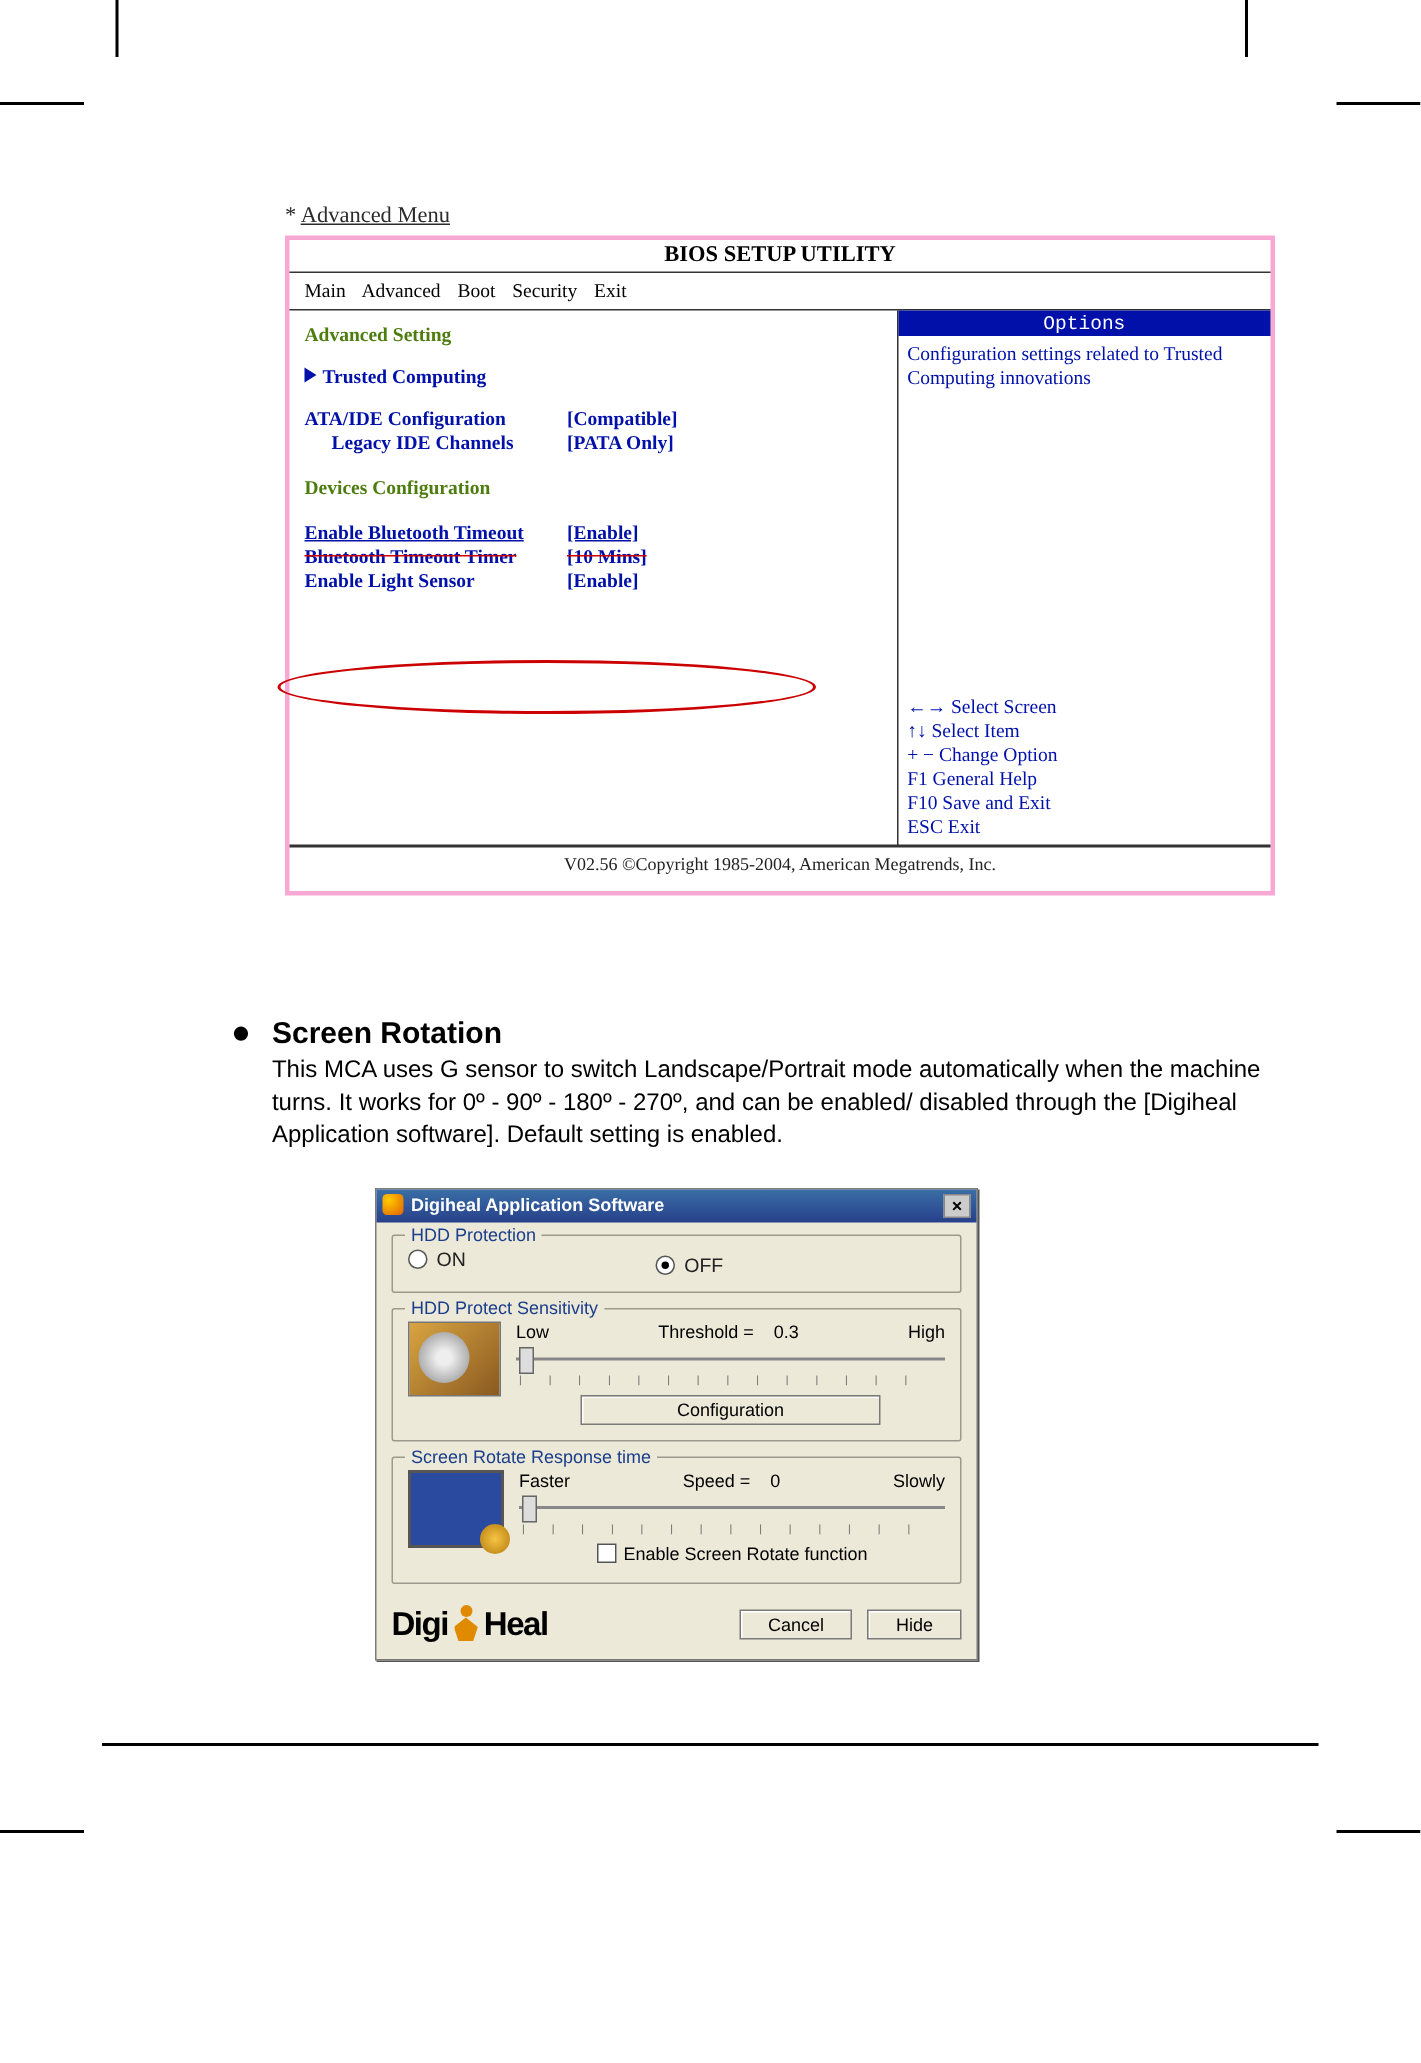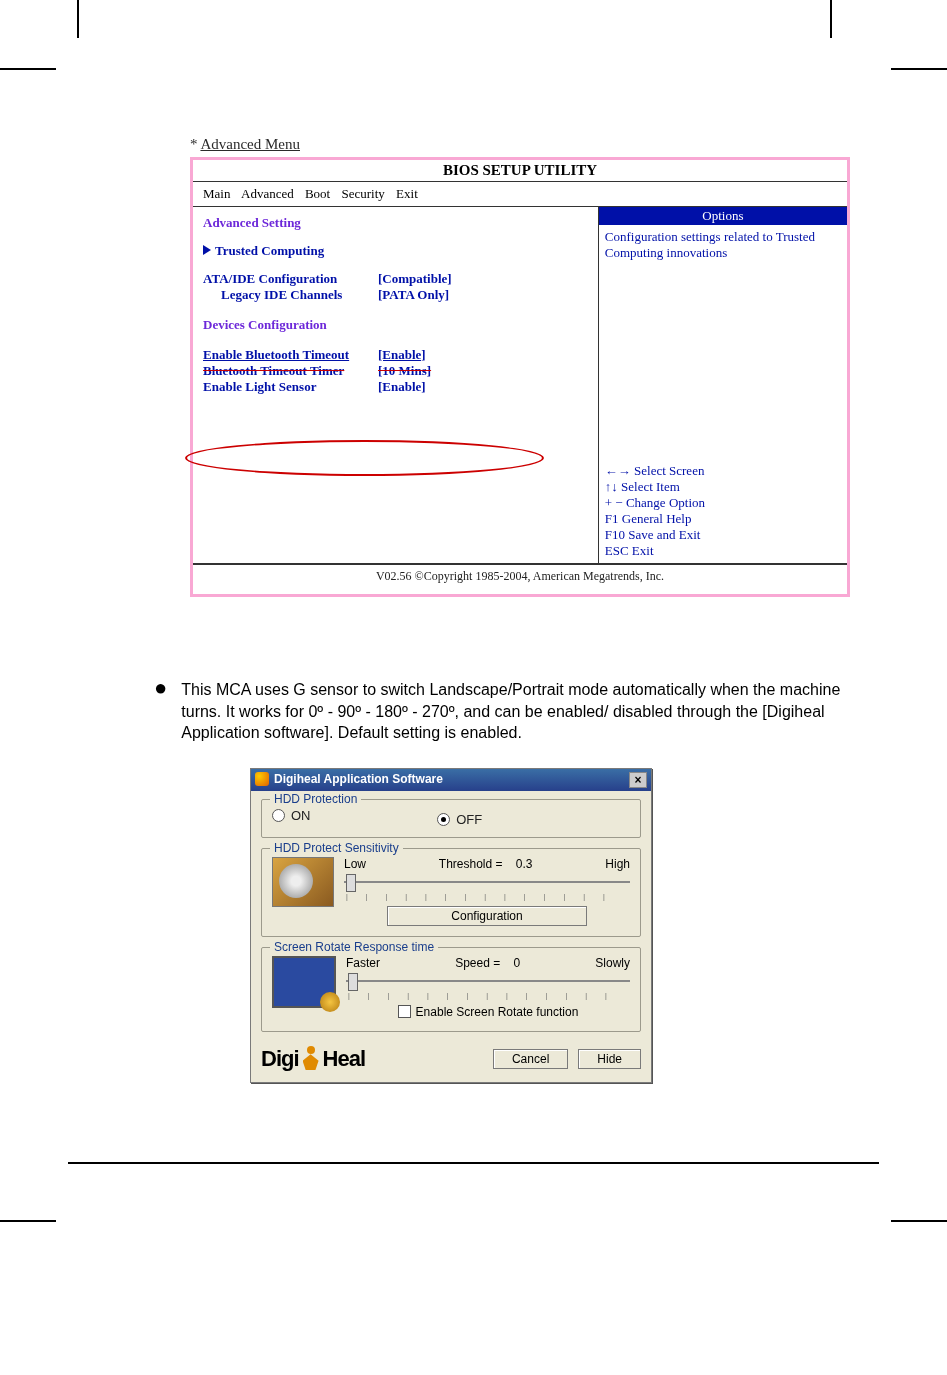--- a/index.html
+++ b/index.html
@@ -18,24 +18,24 @@
   
   .bios-label { font-family: "Times New Roman", serif; font-size: 15px; color: #2b2b2b; margin-top: 76px; }
   .bios-label a { text-decoration: underline; color: #2b2b2b; }
   .bios-wrap { border: 3px solid #f9a8d4; background: #fff; margin-top: 4px; }
   .bios-title { text-align: center; font-family: "Times New Roman", serif; font-weight: bold; font-size: 15px; padding: 2px 0; }
   .bios-tabs { border: 1px solid #333; border-left: 0; border-right: 0; padding: 4px 10px; font-family: "Times New Roman", serif; font-size: 13px; }
   .bios-tabs span { margin-right: 8px; }
   .bios-body { display: flex; }
   .bios-left { flex: 1.55; border: 1px solid #333; border-right: 0; border-top: 0; border-left: 0; padding: 8px 10px; position: relative; height: 340px; }
   .bios-right { flex: 1; border: 1px solid #333; border-top: 0; border-right: 0; border-left: 1px solid #333; display: flex; flex-direction: column; }
-  .opt-header { background: #0010a8; color: #fff; text-align: center; font-family: Liberation Serif, serif; font-size: 13px; padding: 1px 0; }
+  .opt-header { background: #0010a8; color: #fff; text-align: center; font-family: Liberation Mono, monospace; font-size: 13px; padding: 1px 0; }
   .opt-body { color: #0010a8; font-family: "Times New Roman", serif; font-size: 13px; padding: 4px 6px; flex: 1; }
   .opt-help { color: #0010a8; font-family: "Times New Roman", serif; font-size: 13px; padding: 4px 6px; border-top: 0; }
-  .bios-left .hdr { font-family: "Times New Roman", serif; font-size: 13px; color: #6d28d9; font-weight: bold; }
+  .bios-left .hdr { font-family: "Times New Roman", serif; font-size: 13px; color: #4d7c0f; font-weight: bold; }
   .bios-left .blue { color: #0010a8; font-family: "Times New Roman", serif; font-size: 13px; }
   .bios-left .row { display: flex; }
   .bios-left .row .k { width: 175px; }
   .bios-left .row .v { }
   .triangle { display: inline-block; width: 0; height: 0; border-top: 5px solid transparent; border-bottom: 5px solid transparent; border-left: 8px solid #0010a8; margin-right: 4px; }
   .strike { text-decoration: line-through; text-decoration-color: #c00; }
   .circle-anno { position: absolute; border: 2px solid #c00; border-radius: 50%; width: 355px; height: 32px; left: -8px; top: 233px; pointer-events: none; }
   .bios-footer { text-align: center; font-family: "Times New Roman", serif; font-size: 12px; padding: 4px 0 10px 0; color: #222; border-top: 1px solid #333; }
 
   
@@ -142,20 +142,21 @@
             <div>ESC Exit</div>
           </div>
         </div>
       </div>
       <div class="bios-footer">V02.56  ©Copyright 1985-2004, American Megatrends, Inc.</div>
     </div>
 
     <div class="bullet-row">
       <div class="bullet">●</div>
       <div>
+        <div class="sec-title">Screen Rotation</div>
         <div class="sec-body">This MCA uses G sensor to switch Landscape/Portrait mode automatically when the machine turns. It works for 0º - 90º - 180º - 270º, and can be enabled/ disabled through the [Digiheal Application software]. Default setting is enabled.</div>
       </div>
     </div>
 
     <div class="dlg">
       <div class="dlg-title">
         <span class="ico"></span>
         <span>Digiheal Application Software</span>
         <span class="x">×</span>
       </div>

